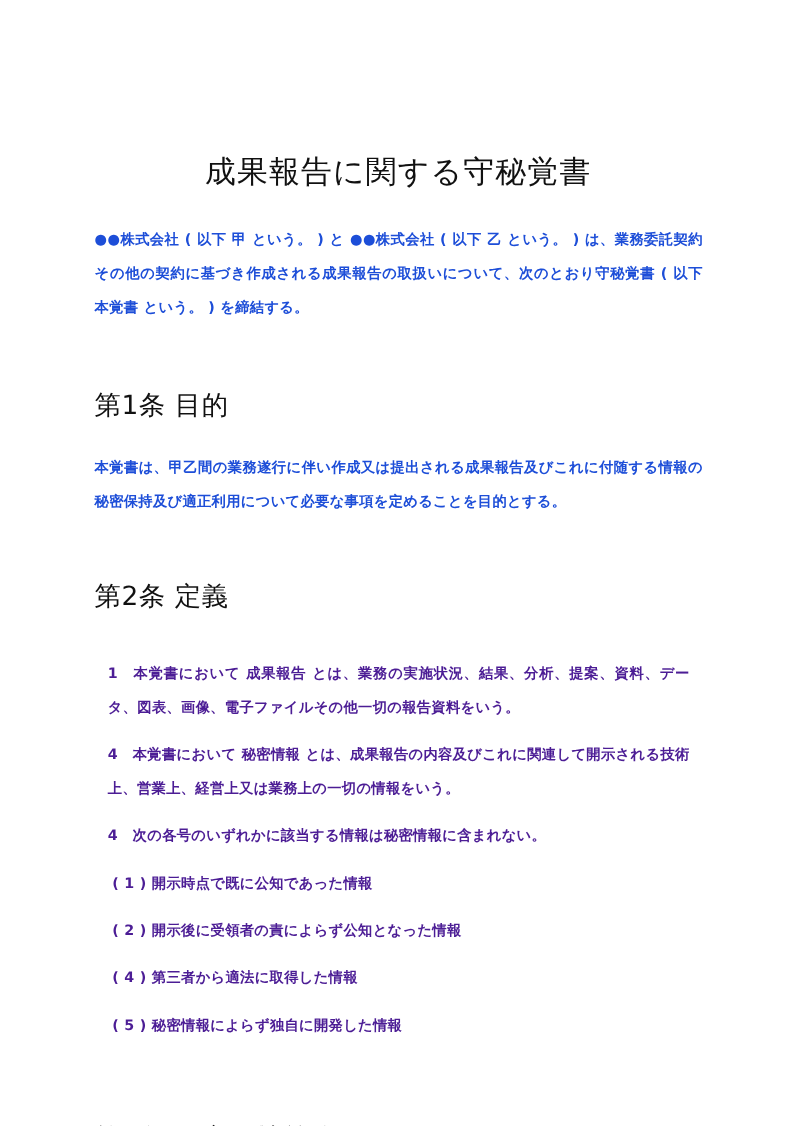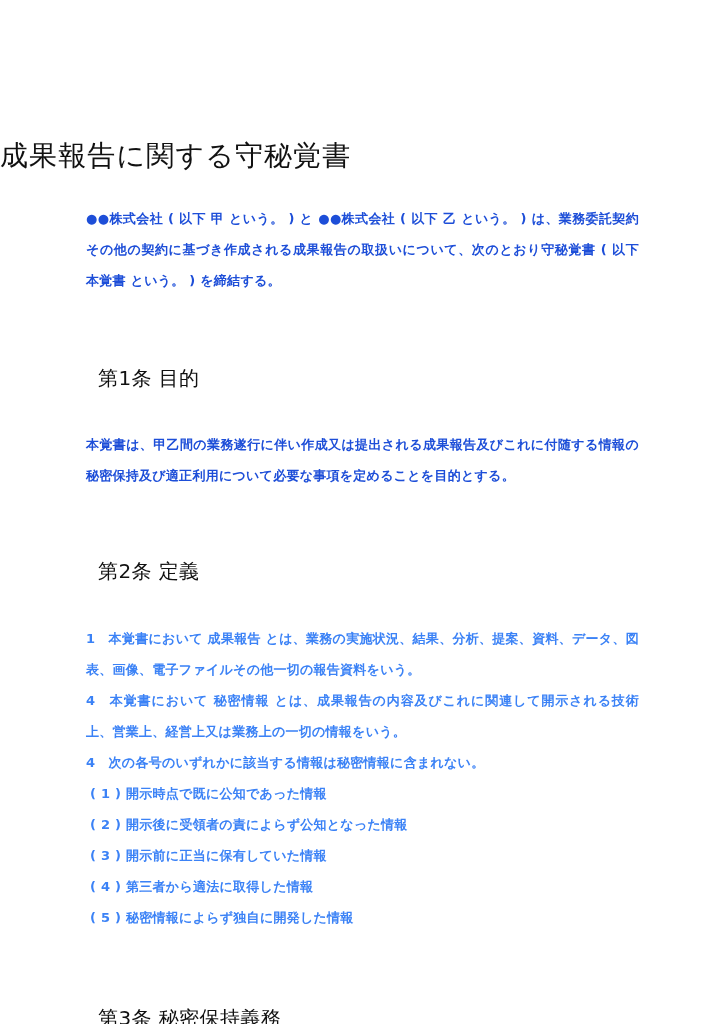--- a/index.html
+++ b/index.html
@@ -24,20 +24,21 @@
     background: #ffffff;
     box-sizing: border-box;
   }
 
   
   .doc-title {
     position: absolute;
     top: 119px;
     left: 0;
     width: 724px;
+    text-align: center;
     font-size: 28px;
     font-weight: 400;
     letter-spacing: 0.04em;
     color: #111111;
     line-height: 1.25;
     white-space: nowrap;
   }
 
   
   .content {
@@ -54,50 +55,50 @@
     line-height: 31px;
     color: #1d4ed8;
     text-align: justify;
     text-justify: inter-character;
     margin: 0;
     letter-spacing: 0.02em;
   }
 
   
   .section-heading {
-    font-size: 20px;
+    font-size: 24px;
     font-weight: 400;
     color: #111111;
     line-height: 1.3;
-    margin: 12px;
+    margin: 0;
     letter-spacing: 0.02em;
     white-space: nowrap;
   }
 
   
   .gap-intro-to-s1  { height: 57px; }
   .gap-h1-to-body   { height: 26px; }
   .gap-body-to-s2   { height: 55px; }
   .gap-h2-to-list   { height: 27px; }
   .gap-list-to-s3   { height: 60px; }
 
   .clause-list {
     margin: 0;
     padding: 0;
     list-style: none;
   }
   .clause-item {
     font-size: 13px;
     font-weight: 600;
     line-height: 31px;
-    color: #3b82f6;
+    color: #4c1d95;
     text-align: justify;
     text-justify: inter-character;
     letter-spacing: 0.02em;
-    margin: 0;
+    margin: 12px;
   }
   .clause-item.sub {
     padding-left: 4px;
     white-space: nowrap;
     text-align: left;
   }
 </style>
 </head>
 <body>
 
@@ -122,21 +123,20 @@
     <h2 class="section-heading">第2条 定義</h2>
 
     <div class="gap-h2-to-list"></div>
 
     <ul class="clause-list">
       <li class="clause-item">1　本覚書において 成果報告 とは、業務の実施状況、結果、分析、提案、資料、データ、図表、画像、電子ファイルその他一切の報告資料をいう。</li>
       <li class="clause-item">4　本覚書において 秘密情報 とは、成果報告の内容及びこれに関連して開示される技術上、営業上、経営上又は業務上の一切の情報をいう。</li>
       <li class="clause-item">4　次の各号のいずれかに該当する情報は秘密情報に含まれない。</li>
       <li class="clause-item sub">( 1 ) 開示時点で既に公知であった情報</li>
       <li class="clause-item sub">( 2 ) 開示後に受領者の責によらず公知となった情報</li>
-      <li class="clause-item sub">( 3 ) 開示前に正当に保有していた情報</li>
       <li class="clause-item sub">( 4 ) 第三者から適法に取得した情報</li>
       <li class="clause-item sub">( 5 ) 秘密情報によらず独自に開発した情報</li>
     </ul>
 
     <div class="gap-list-to-s3"></div>
 
     <h2 class="section-heading">第3条 秘密保持義務</h2>
 
   </div>
 </div>

